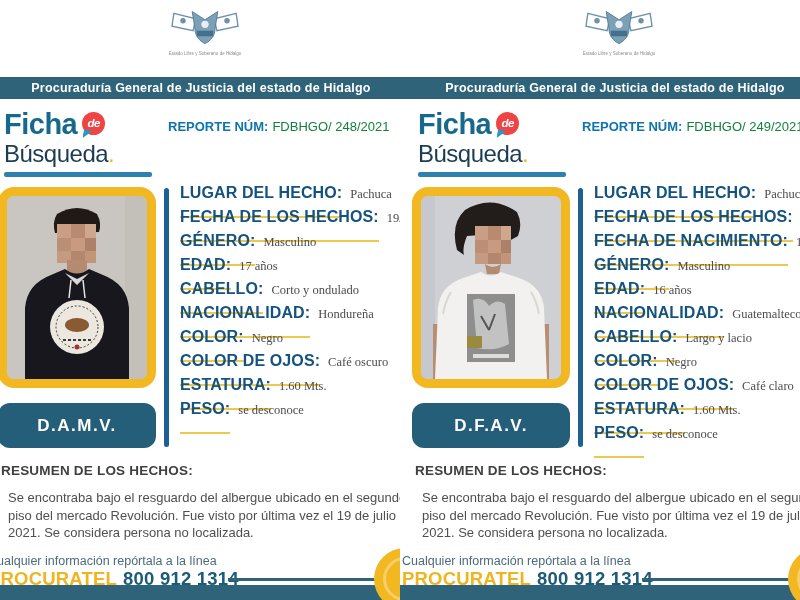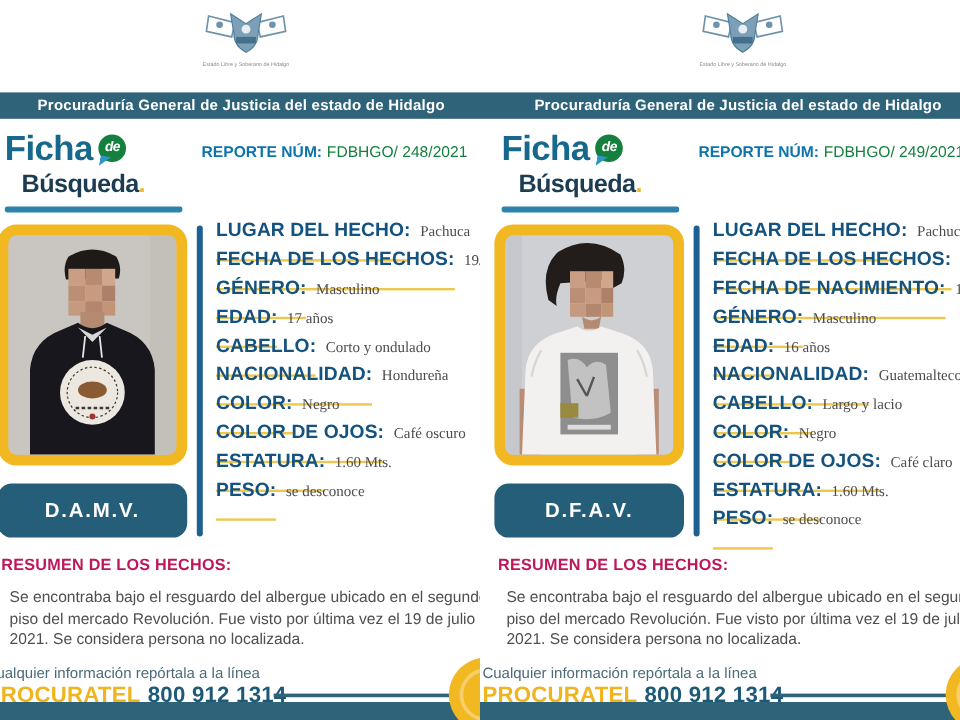--- a/index.html
+++ b/index.html
@@ -10,25 +10,25 @@
 
   .logo{position:absolute;top:6px;left:219px;transform:translateX(-50%);width:96px;text-align:center;}
   .logo svg{width:74px;height:44px;display:block;margin:0 auto;}
   .logo-cap{font-size:4.5px;color:#8d8d8d;line-height:1.25;margin-top:1px;}
 
   .banner{position:absolute;top:77px;left:0;width:430px;height:22px;background:#2e6379;color:#fff;
           font-weight:bold;font-size:12.5px;display:flex;align-items:center;justify-content:center;letter-spacing:.2px;}
 
   .title{position:absolute;top:111px;left:18px;}
   .t1{font-size:29px;font-weight:900;color:#16688c;line-height:27px;letter-spacing:-.5px;display:flex;align-items:flex-start;}
-  .pin{position:relative;margin-left:5px;margin-top:1px;width:23px;height:23px;background:#15803d;border-radius:50%;
+  .pin{position:relative;margin-left:5px;margin-top:1px;width:23px;height:23px;background:#ef4444;border-radius:50%;
        color:#fff;font-size:11.5px;font-weight:bold;display:flex;align-items:center;justify-content:center;font-style:normal;}
   .pin::after{content:'';position:absolute;left:1px;bottom:-4px;width:9px;height:9px;background:#2d96c4;
        clip-path:polygon(0 0,100% 0,0 100%);transform:rotate(10deg);}
-  .t2{font-size:21px;font-weight:700;color:#1c3c52;line-height:31px;letter-spacing:-.5px;white-space:nowrap;margin-left:14px;}
+  .t2{font-size:24px;font-weight:400;color:#1c3c52;line-height:31px;letter-spacing:-.5px;white-space:nowrap;}
   .dot{color:#f2b71f;}
   .underline{width:148px;height:4.5px;background:#2d82ad;margin-top:3px;border-radius:2px;}
 
   .report{position:absolute;top:119px;left:182px;font-size:13px;white-space:nowrap;}
   .rl{color:#0d74ac;font-weight:bold;}
   .rv{color:#15803d;margin-left:4px;}
 
   .photo{position:absolute;top:187px;left:12px;width:158px;height:201px;border:9px solid #f2b822;border-radius:16px;
          overflow:hidden;background:#c9c6c1;box-sizing:border-box;}
   .photo svg{width:100%;height:100%;display:block;}
@@ -36,21 +36,21 @@
   .badge{position:absolute;top:403px;left:12px;width:158px;height:45px;background:#245e79;border-radius:12px;
          display:flex;align-items:center;justify-content:center;color:#fff;font-weight:900;font-size:17px;letter-spacing:1.5px;}
 
   .vbar{position:absolute;top:188px;left:178px;width:5px;height:259px;background:#1d6092;border-radius:3px;}
 
   .fields{position:absolute;top:184px;left:194px;width:240px;}
   .frow{height:24px;white-space:nowrap;}
   .flab{font-size:16px;font-weight:bold;color:#14527f;border-bottom:2.5px solid #eec84e;padding-bottom:15px;letter-spacing:.1px;}
   .fval{font-size:12.5px;color:#4c4c4c;margin-left:8px;font-family:Liberation Serif, serif;}
 
-  .res-title{position:absolute;top:463px;left:15px;font-size:13.5px;font-weight:bold;color:#be185d;letter-spacing:.2px;}
+  .res-title{position:absolute;top:463px;left:15px;font-size:13.5px;font-weight:bold;color:#404040;letter-spacing:.2px;}
   .res-text{position:absolute;top:489px;left:22px;font-size:13px;color:#4f4f4f;line-height:17.5px;}
   .res-text div{white-space:nowrap;}
 
   .finfo{position:absolute;top:554px;left:2px;font-size:12.5px;color:#4b6b7a;}
   .hotline{position:absolute;top:568px;left:2px;font-size:18.5px;font-weight:900;white-space:nowrap;letter-spacing:.2px;}
   .hname{color:#f0b41e;}
   .hnum{color:#1d5a78;margin-left:6px;}
   .hline{position:absolute;top:578px;left:242px;right:0;height:3px;background:#2e6379;}
   .ycircle{position:absolute;width:62px;height:62px;border-radius:50%;background:#f2b822;right:-20px;bottom:-10px;z-index:3;}
   .ycircle::after{content:'';position:absolute;inset:9px;border-radius:50%;border:3px solid #f6cf6b;}

